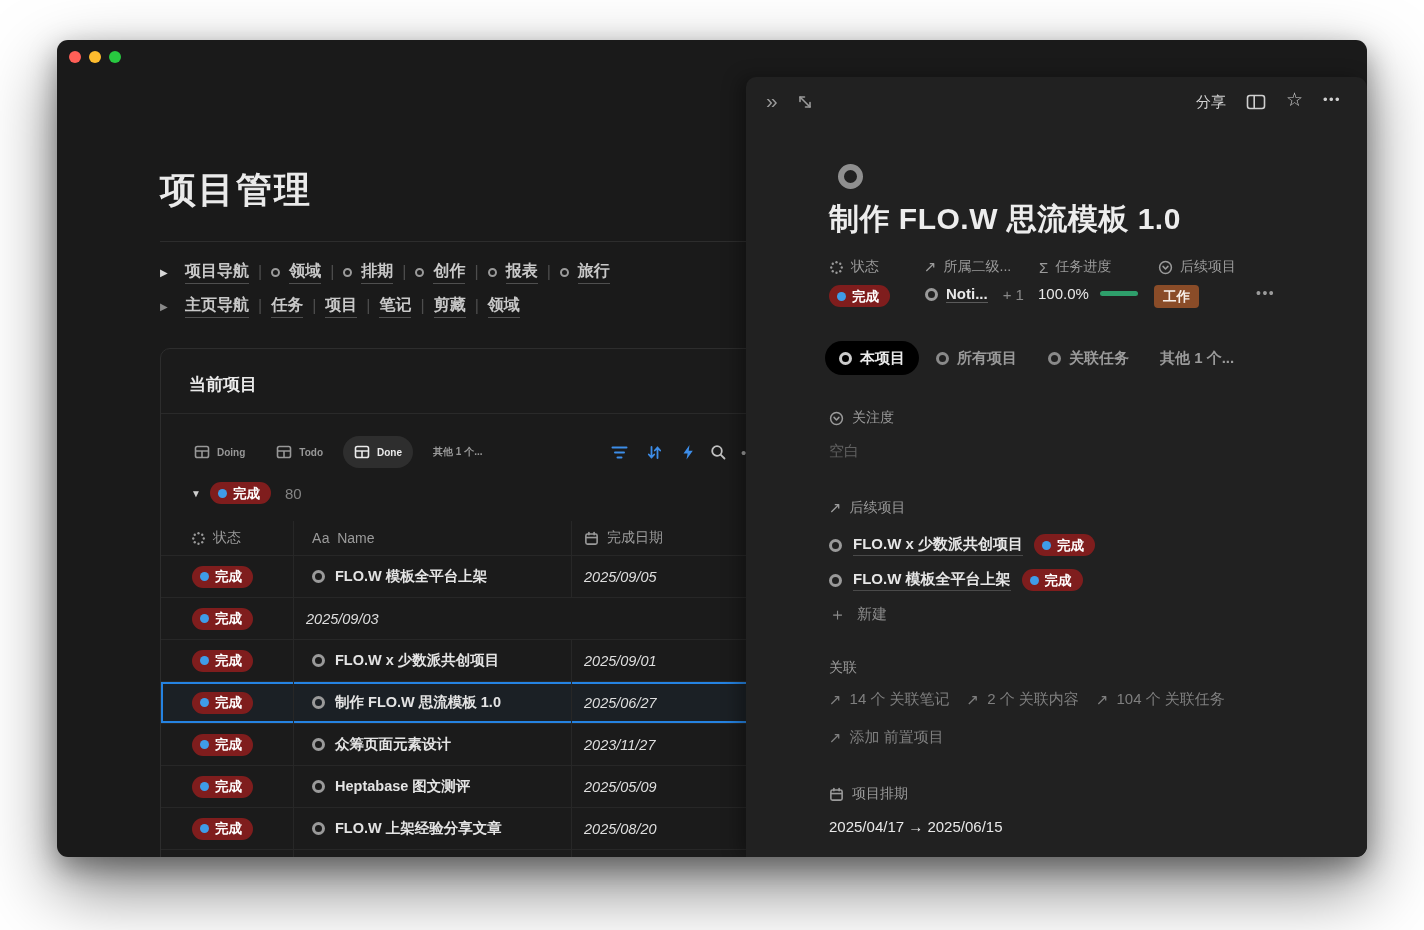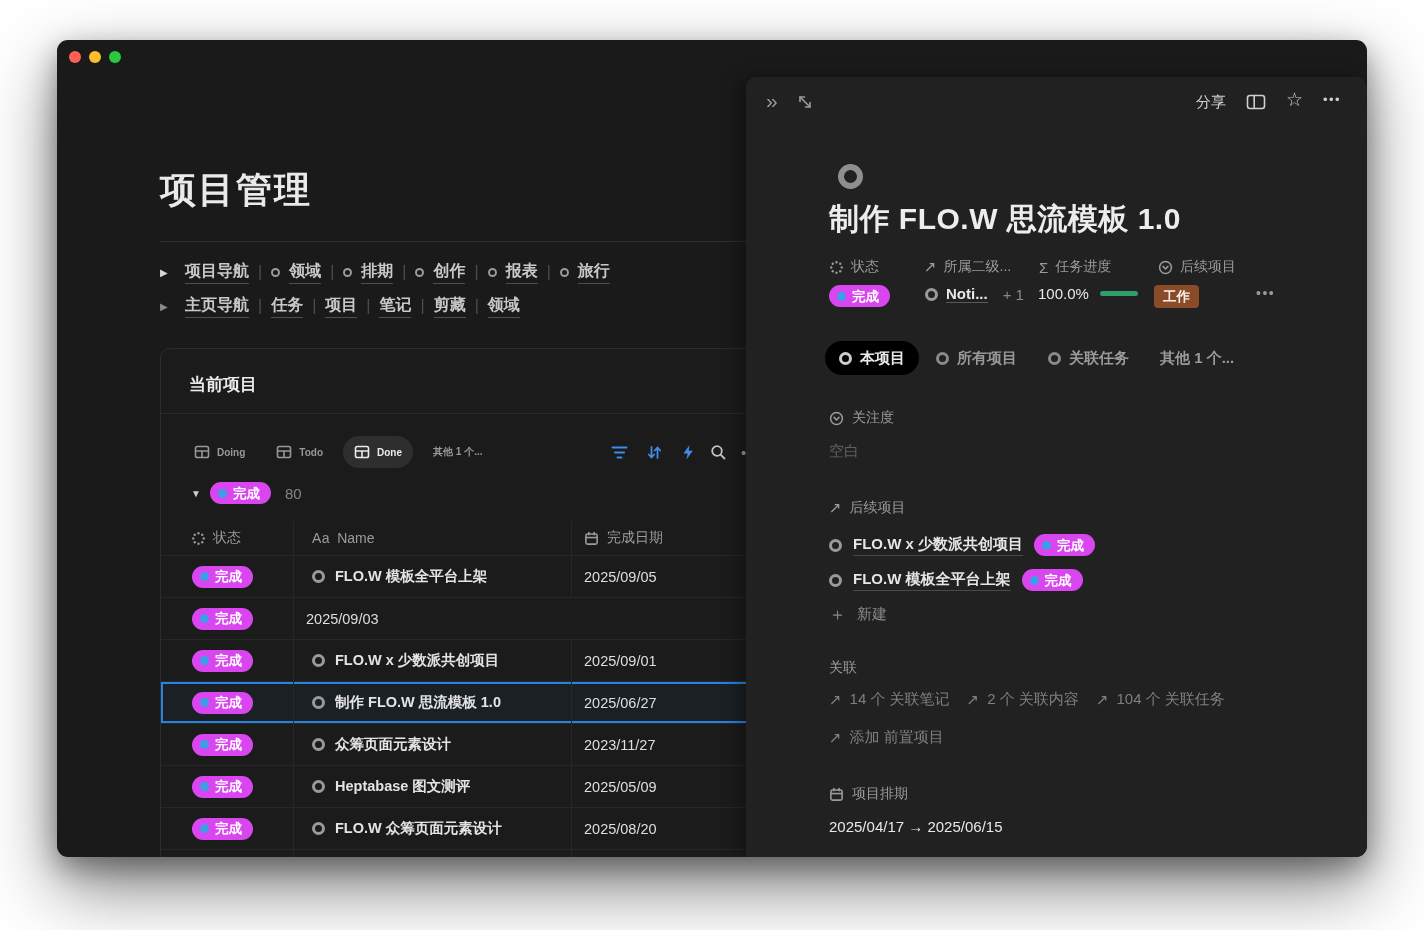--- a/index.html
+++ b/index.html
@@ -42,36 +42,36 @@
     color:#989898; font-size:10px; font-weight:700; border-radius:16px; cursor:pointer; }
   .view.active { background:#2e2e2e; color:#ebebeb; }
   .view .v-ico { display:flex; }
   .tool { position:absolute; top:95px; width:17px; height:17px; }
   .t-filter { left:450px; } .t-sort { left:485px; } .t-bolt { left:519px; } .t-search { left:549px; } .t-more { left:580px; color:#9a9a9a; font-size:15px; letter-spacing:1px; }
 
   .group-row { position:absolute; left:30px; top:131px; height:26px; display:flex; align-items:center; gap:9px; }
   .caret-down { font-size:10px; color:#cfcfcf; }
   .group-count { color:#858585; font-size:15px; margin-left:5px; }
 
-  .badge-done { display:inline-flex; align-items:center; gap:6px; background:#d946ef; color:#ffffff;
+  .badge-done { display:inline-flex; align-items:center; gap:6px; background:#7f1d1d; color:#ffffff;
     border-radius:12px; padding:2.5px 11px 2.5px 8px; font-size:13.5px; font-weight:700; line-height:17px; white-space:nowrap; }
   .badge-done .dot { width:9px; height:9px; border-radius:50%; background:#3f9ce8; }
 
   .table { position:absolute; left:0; right:0; top:172px; }
   .trow { display:grid; grid-template-columns:132px 278px 1fr; height:42px; border-top:1px solid #272727; }
   .trow.thead { height:34px; border-top:none; color:#9b9b9b; font-size:14px; }
   .cell { display:flex; align-items:center; }
   .c-status { padding-left:31px; }
   .c-name { border-left:1px solid #272727; padding-left:18px; gap:10px;text-align:center; }
   .c-date { border-left:1px solid #272727; padding-left:12px; }
   .thead .c-status { gap:7px; padding-left:30px; }
   .thead .c-name { gap:7px; }
   .aa { font-size:14px; color:#9b9b9b; letter-spacing:.5px; }
   .name-text { color:#e4e4e4; font-size:14.5px; font-weight:700; white-space:nowrap; }
-  .date-text { color:#dedede; font-size:14.5px; white-space:nowrap; }
+  .date-text { color:#dedede; font-size:14.5px; white-space:nowrap;font-style:italic; }
   .trow.selected { position:relative; background:rgba(35,131,226,.05); box-shadow:inset 0 0 0 2px #2583e2; }
   .trow.partial { height:30px; }
 
   
   .panel { position:absolute; left:689px; top:37px; width:621px; height:780px;
     background:#212121; border-radius:10px 11px 11px 0; z-index:30;
     box-shadow:-7px 0 18px rgba(0,0,0,.32); }
   .p-abs { position:absolute; }
 
   .pt-collapse { left:20px; top:12px; font-size:21px; color:#9a9a9a; line-height:24px; }
@@ -402,21 +402,21 @@
         </div>
         <div class="trow">
           <div class="cell c-status">
               <span class="badge-done">
                 <span class="dot"></span>
                 <span>完成</span>
               </span>
             </div>
           <div class="cell c-name">
               <span class="ring s12"></span>
-              <span class="name-text">FLO.W 众筹页面元素设计</span>
+              <span class="name-text">FLO.W 上架经验分享文章</span>
             </div>
           <div class="cell c-date">
               <span class="date-text">2025/08/20</span>
             </div>
         </div>
         <div class="trow partial">
           <div class="cell c-status"></div>
             <div class="cell c-name"></div>
             <div class="cell c-date"></div>
         </div>

